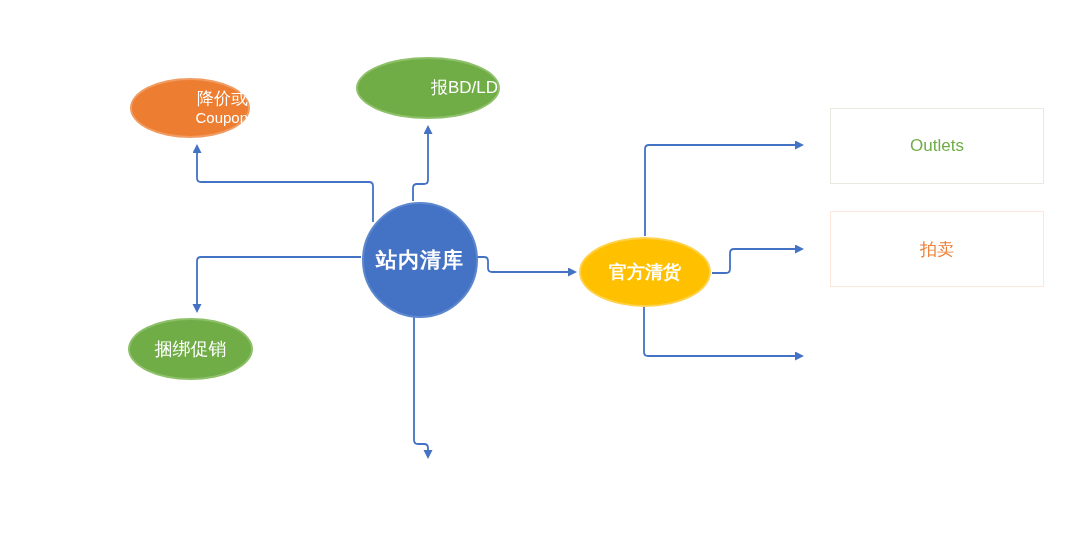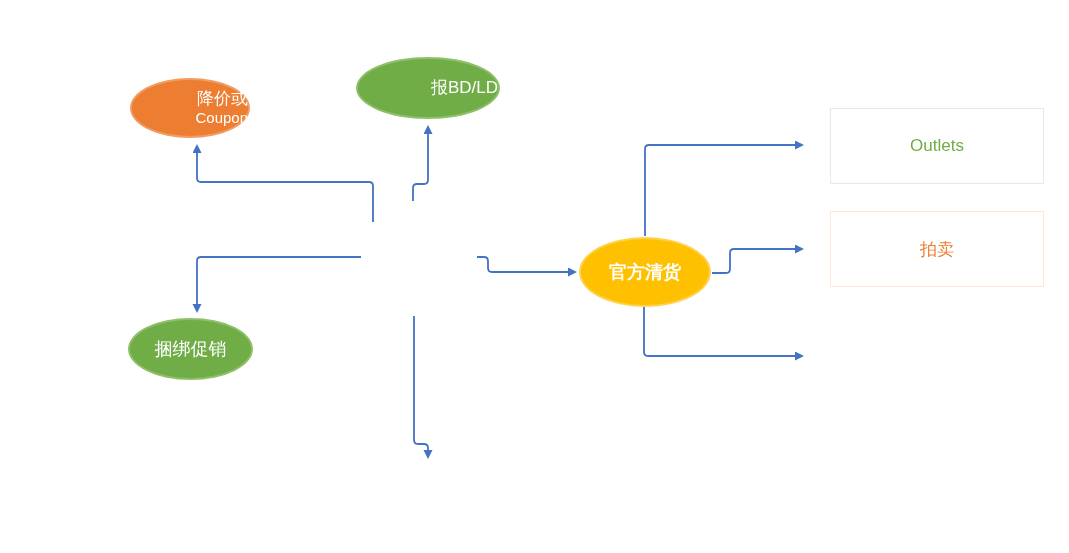--- a/index.html
+++ b/index.html
@@ -60,20 +60,23 @@
     <path class="conn" d="M 373 222 L 373 186 Q 373 182 369 182 L 201 182 Q 197 182 197 178 L 197 152" marker-end="url(#arrowhead)"></path>
     <path class="conn" d="M 413 201 L 413 188 Q 413 184 417 184 L 424 184 Q 428 184 428 180 L 428 133" marker-end="url(#arrowhead)"></path>
     <path class="conn" d="M 361 257 L 201 257 Q 197 257 197 261 L 197 305" marker-end="url(#arrowhead)"></path>
     <path class="conn" d="M 414 316 L 414 440 Q 414 444 418 444 L 424 444 Q 428 444 428 448 L 428 451" marker-end="url(#arrowhead)"></path>
     <path class="conn" d="M 477 257 L 484 257 Q 488 257 488 261 L 488 268 Q 488 272 492 272 L 569 272" marker-end="url(#arrowhead)"></path>
     <path class="conn" d="M 645 236 L 645 149 Q 645 145 649 145 L 796 145" marker-end="url(#arrowhead)"></path>
     <path class="conn" d="M 712 273 L 726 273 Q 730 273 730 269 L 730 253 Q 730 249 734 249 L 796 249" marker-end="url(#arrowhead)"></path>
     <path class="conn" d="M 644 307 L 644 352 Q 644 356 648 356 L 796 356" marker-end="url(#arrowhead)"></path>
   </svg>
 
+  <div class="node circle" style="left:362px; top:202px; width:116px; height:116px;">
+    <span>站内清库</span>
+  </div>
 
   <div class="node ellipse orange f17" style="left:130px; top:78px; width:120px; height:60px;">
     <span>降价或</span>
     <span class="f15">Coupon</span>
   </div>
 
   <div class="node ellipse green f17" style="left:356px; top:57px; width:144px; height:62px;align-items:flex-end;">
     <span>报BD/LD</span>
   </div>
 

